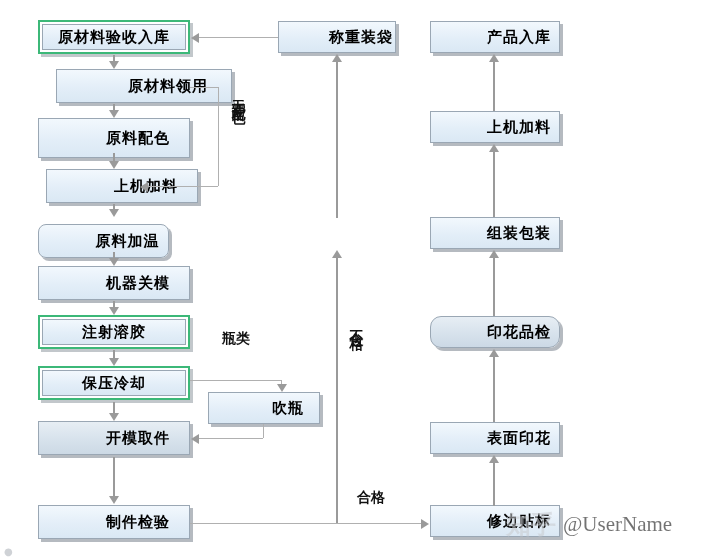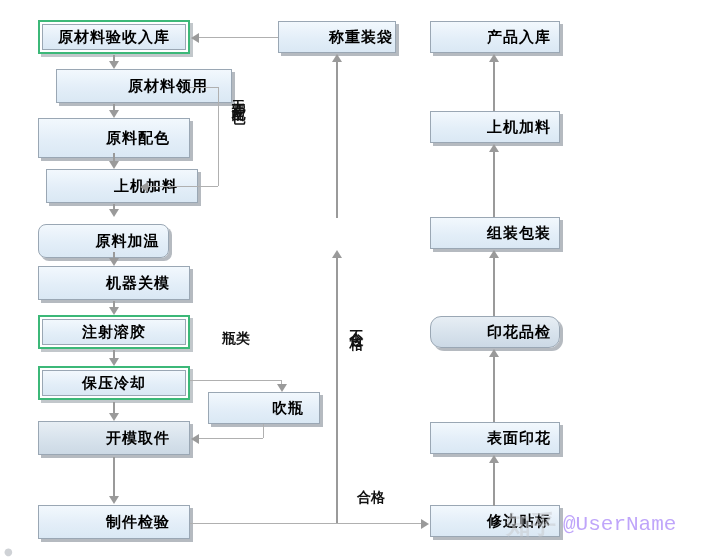--- a/index.html
+++ b/index.html
@@ -123,22 +123,22 @@
     pointer-events: none;
   }
   .wm-logo {
     font-size: 25px;
     font-weight: bold;
     color: #c9ccd0;
     font-family: "DejaVu Sans", "Liberation Sans", sans-serif;
   }
   .wm-name {
     font-size: 21px;
-    color: #8b5cf6;
-    font-family: Liberation Mono, monospace;
+    color: #000000;
+    font-family: Liberation Serif, serif;
   }
   .corner-mark {
     position: absolute;
     font-size: 10px;
     color: #cfd2d6;
   }
 </style>
 </head>
 <body>
 

